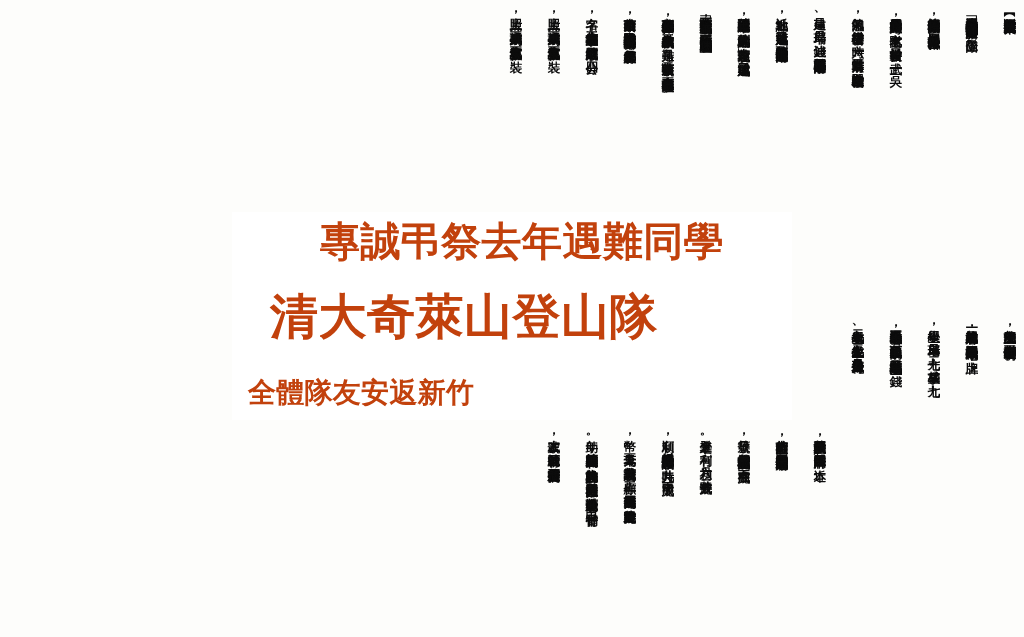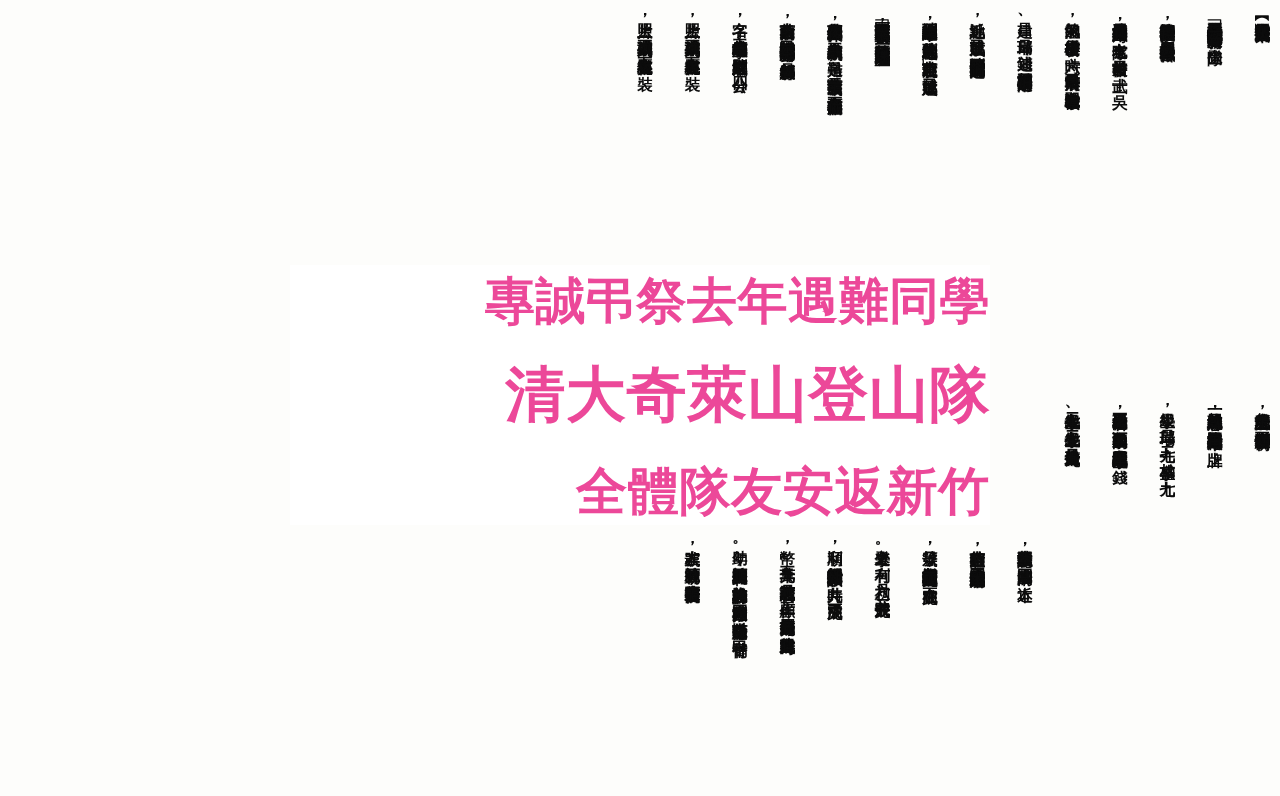--- a/index.html
+++ b/index.html
@@ -51,38 +51,38 @@
     display: flex;
     flex-direction: column;
     justify-content: space-between;
     padding: 4px 0 2px 0;
     box-sizing: border-box;
   }
   .hl-line {
     white-space: nowrap;
     font-family: "DejaVu Serif", "Liberation Serif", serif;
     font-weight: 900;
-    color: #ec4899;
-    text-align: right;
+    color: #c2410c;
+    text-align: left;
     letter-spacing: 0.01em;
   }
   .hl1 {
     font-size: 40px;
     line-height: 46px;
     margin-left: 88px;
     margin-top: 2px;
   }
   .hl2 {
     font-size: 48px;
     line-height: 50px;
     margin-left: 38px;
     margin-top: 2px;
   }
   .hl3 {
-    font-size: 41px;
+    font-size: 28px;
     line-height: 50px;
     margin-left: 16px;
     margin-top: 2px;
   }
 </style>
 </head>
 <body>
 
 <div id="page">
 

